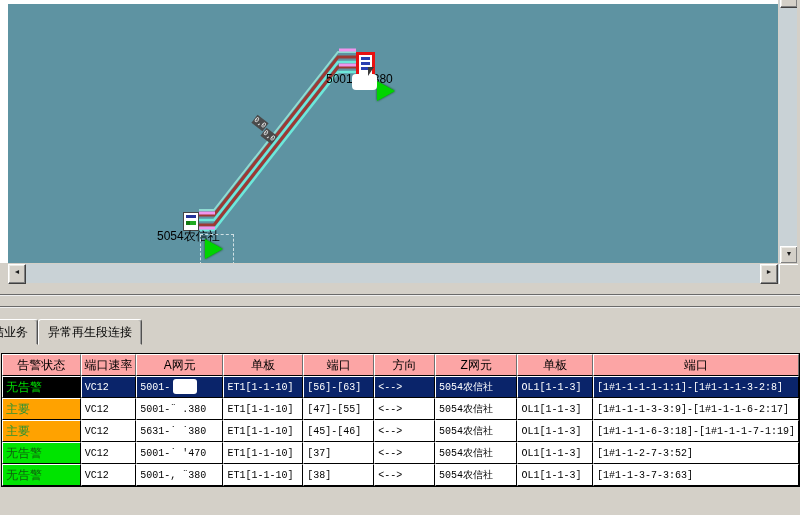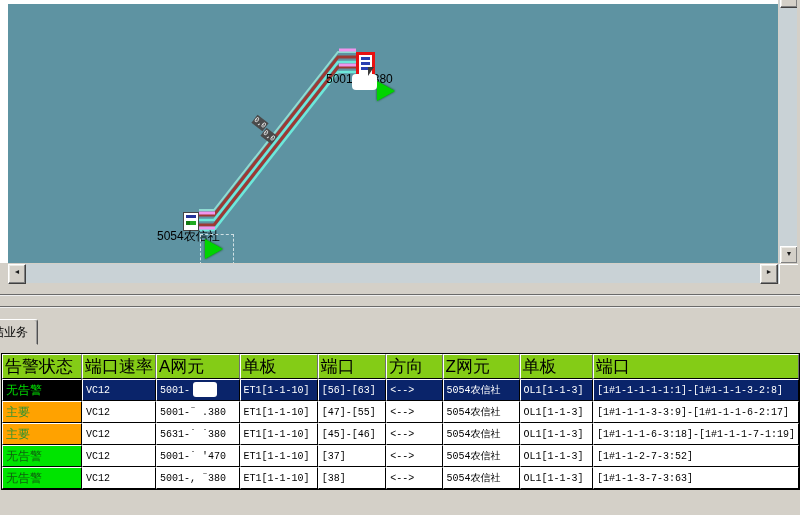--- a/index.html
+++ b/index.html
@@ -54,21 +54,21 @@
   #tabs{position:absolute;left:-30px;top:314px;height:32px;display:flex;align-items:flex-start;}
   .tab{background:#d4d0c8;border:1px solid;border-color:#fff #505050 #d4d0c8 #fff;
        border-radius:3px 3px 0 0;box-shadow:inset -1px 0 0 #9a9a9a;
        padding:0 9px;font-size:12px;color:#000;white-space:nowrap;cursor:default;}
   .tab.inactive{height:24px;line-height:24px;margin-top:5px;}
   .tab.active{height:30px;line-height:28px;margin-top:0;position:relative;z-index:2;padding:0 12px;}
 
   
   #svc-table{position:absolute;left:1px;top:353px;}
   table{border-collapse:separate;border-spacing:0;table-layout:fixed;border:1px solid #000;background:#d4d0c8;}
-  th{height:20px;background:#84cc16;font-weight:normal;font-size:17px;color:#000;text-align:left;
+  th{height:20px;background:#fca5a5;font-weight:normal;font-size:12px;color:#000;text-align:center;
      border-top:1px solid #fff;border-left:1px solid #fff;border-right:1px solid #707070;border-bottom:1px solid #000;
      padding:0 2px;overflow:hidden;white-space:nowrap;}
   td{height:20px;background:#fff;color:#000;font-family:Liberation Mono, monospace;font-size:10px;
      border-top:1px solid #fff;border-left:1px solid #fff;border-right:1px solid #000;border-bottom:1px solid #000;
      padding:0 3px;overflow:hidden;white-space:nowrap;position:relative;}
   tr.sel td.data{background:#0a246a;color:#fff;}
   td.alarm{font-family:Liberation Mono, monospace;font-size:12px;}
   .cell-blob{position:absolute;left:36px;top:2px;width:24px;height:15px;background:#fff;border-radius:3px;}
 </style>
 </head>
@@ -136,20 +136,21 @@
   </div>
   <div id="sb-corner"></div>
 
   <div class="rule" style="top:294px;background:#6a6a6a;"></div>
   <div class="rule" style="top:295px;background:#efefef;"></div>
   <div class="rule" style="top:306px;background:#6a6a6a;"></div>
   <div class="rule" style="top:307px;background:#efefef;"></div>
 
   <div id="tabs">
       <div class="tab inactive">终结业务</div>
+      <div class="tab inactive">异常再生段连接</div>
     </div>
 
   <div id="svc-table">
     <table>
       <colgroup id="cols">
           <col style="width: 84px;">
           <col style="width: 56px;">
           <col style="width: 90px;">
           <col style="width: 81px;">
           <col style="width: 73px;">

